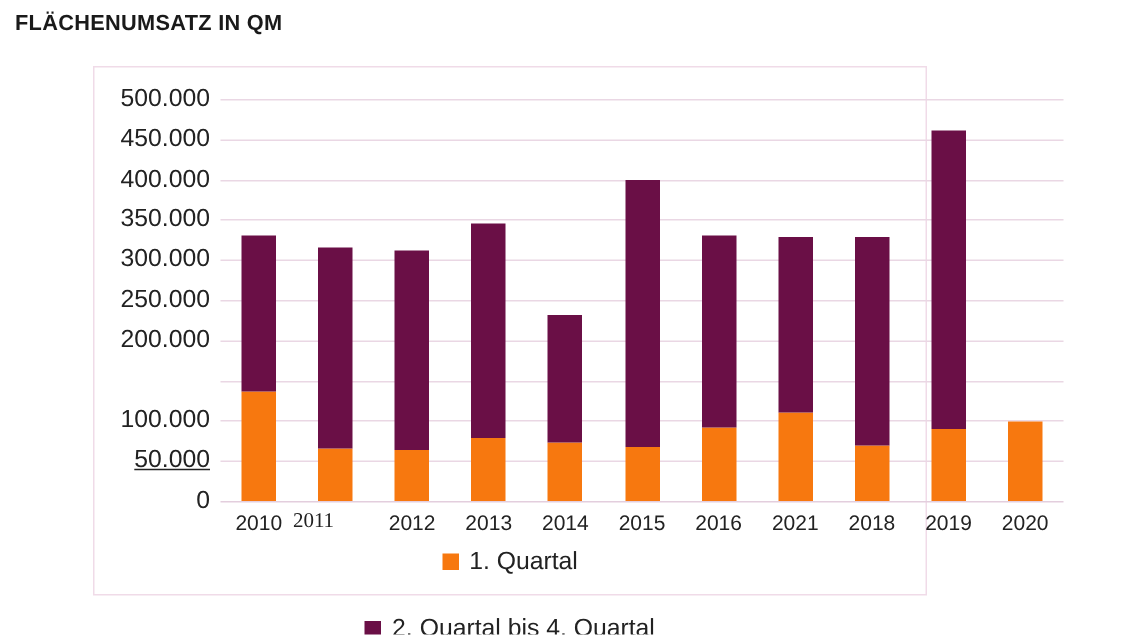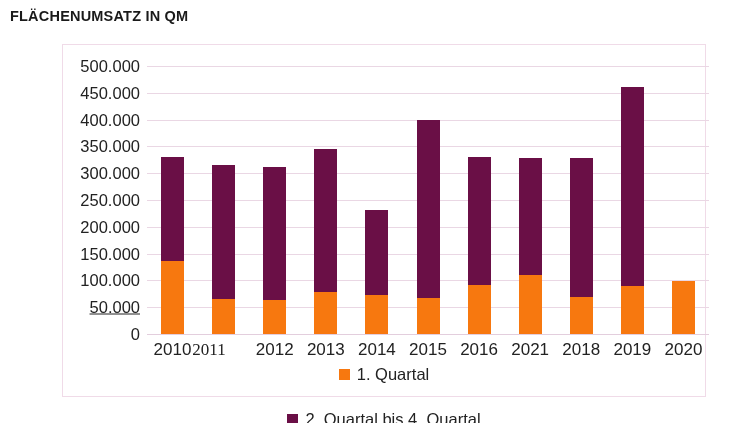--- a/index.html
+++ b/index.html
@@ -23,21 +23,21 @@
     font-weight: bold;
     letter-spacing: 0.2px;
     color: #1a1a1a;
     white-space: nowrap;
   }
 
   #chart-frame {
     position: absolute;
     left: 62px;
     top: 44px;
-    width: 644px;
+    width: 556px;
     height: 353px;
     border: 1px solid #f0dbe8;
     box-sizing: border-box;
     background: #ffffff;
   }
 
   
   #plot-area {
     position: absolute;
     left: 84px;   
@@ -87,21 +87,21 @@
     position: absolute;
     left: 0;
     width: 100%;
   }
   .bar-seg.q1 { background: #f7780f; }
   .bar-seg.q24 { background: #6a0f46; }
 
   .x-tick-label {
     position: absolute;
     top: 274px;
-    font-size: 17px;
+    font-size: 14px;
     color: #222222;
     text-align: center;
     white-space: nowrap;
     transform: translateX(-50%);
   }
 
   #legend {
     position: absolute;
     left: 0;
     top: 320px;
@@ -149,21 +149,20 @@
         <div class="gridline axis-base" style="top: 268px;"></div>
       </div>
     <div id="y-axis-labels">
         <div class="y-tick-label" style="top: 0px;">500.000</div>
         <div class="y-tick-label" style="top: 26.8px;">450.000</div>
         <div class="y-tick-label" style="top: 53.6px;">400.000</div>
         <div class="y-tick-label" style="top: 80.4px;">350.000</div>
         <div class="y-tick-label" style="top: 107.2px;">300.000</div>
         <div class="y-tick-label" style="top: 134px;">250.000</div>
         <div class="y-tick-label" style="top: 160.8px;">200.000</div>
-        <div class="y-tick-label" style="top: 187.6px;">150.000</div>
         <div class="y-tick-label" style="top: 214.4px;">100.000</div>
         <div class="y-tick-label" style="top: 241.2px; text-decoration: underline;">50.000</div>
         <div class="y-tick-label" style="top: 268px;">0</div>
       </div>
     <div id="bars">
         <div class="bar-group" style="left: 14.0455px; width: 23px;">
           <div class="bar-seg q1" style="height: 73.432px; bottom: 0px; background: rgb(247, 120, 15);"></div>
           <div class="bar-seg q24" style="height: 103.448px; bottom: 73.432px; background: rgb(106, 15, 70);"></div>
         </div>
         <div class="bar-group" style="left: 65.1364px; width: 23px;">

